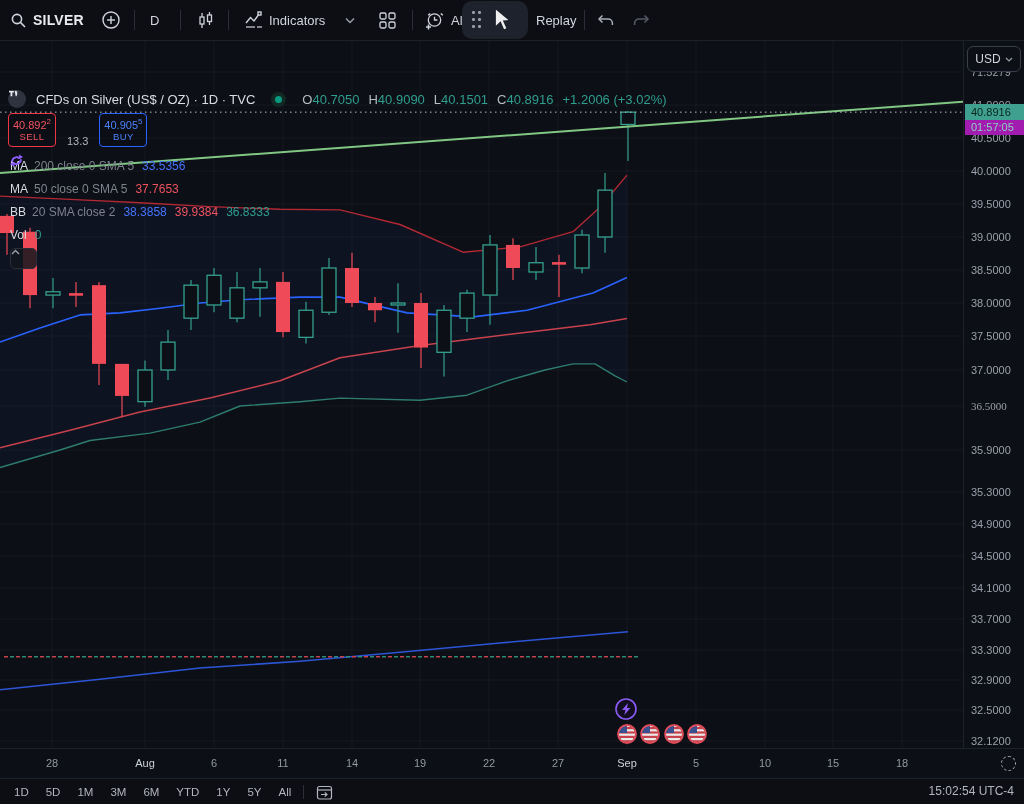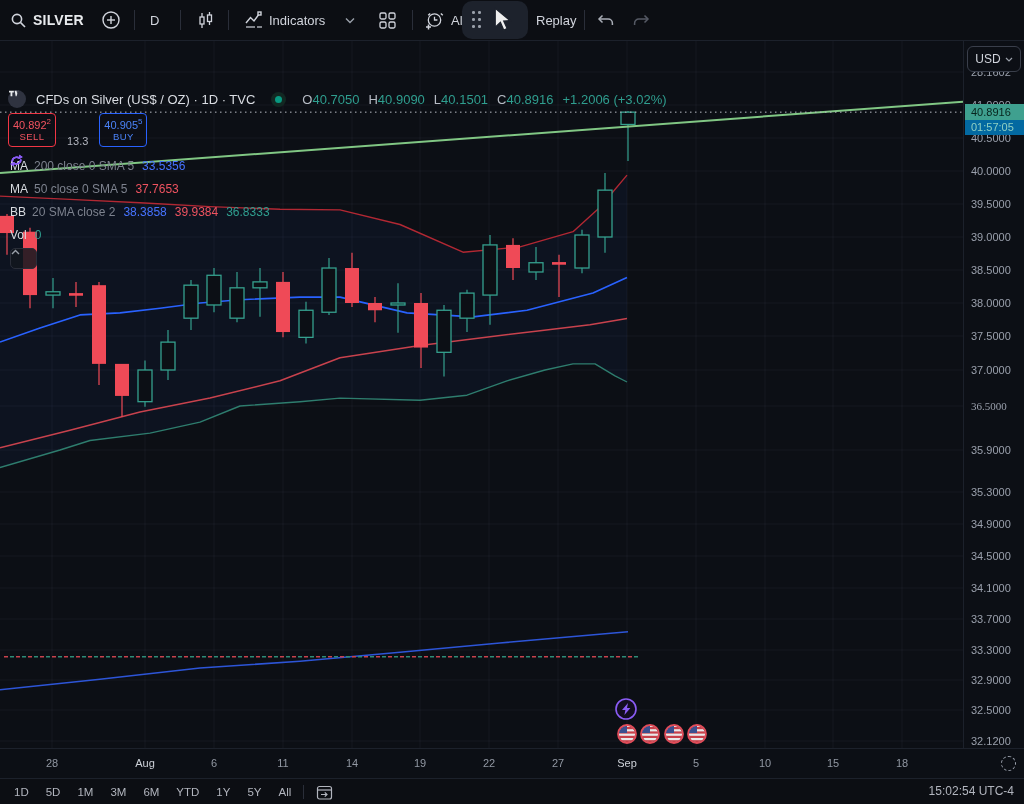--- a/index.html
+++ b/index.html
@@ -47,21 +47,21 @@
   
   #collapse{position:absolute;left:10px;top:208px;width:25px;height:19px;border:1px solid #2a2e39;border-radius:5px;background:rgba(19,23,31,.85);display:flex;align-items:center;justify-content:center;z-index:10;}
   
   #tvlogo{position:absolute;left:13px;top:714px;z-index:10;opacity:.95;}
   
   #paxis{position:absolute;left:963px;top:40px;width:61px;height:708px;background:#0c0f15;border-left:1px solid #1c212b;z-index:20;}
   .ptick{position:absolute;left:7px;font-size:11px;color:#9aa0ac;white-space:nowrap;}
   #usdpill{position:absolute;left:3px;top:6px;width:52px;height:24px;border:1px solid #3a3f4b;border-radius:6px;display:flex;align-items:center;justify-content:center;gap:4px;font-size:12px;color:#d1d4dc;background:#0c0f15;z-index:5;}
   #pricebadge{position:absolute;left:1px;top:64px;width:60px;z-index:6;}
   #pricebadge .p{background:#3fa08f;color:#07241d;font-size:11px;padding:2px 0 2px 6px;}
-  #pricebadge .cd{background:#0369a1;color:#8fd0c2;font-size:11px;padding:1px 0 2px 6px;}
+  #pricebadge .cd{background:#a21caf;color:#8fd0c2;font-size:11px;padding:1px 0 2px 6px;}
   
   #taxis{position:absolute;left:0;top:748px;width:1024px;height:30px;background:#0c0f15;border-top:1px solid #1c212b;z-index:20;}
   .dlab{position:absolute;top:8px;transform:translateX(-50%);font-size:11px;color:#9298a3;}
   .dlab.strong{color:#cdd1d8;}
   #axgear{position:absolute;right:8px;top:7px;width:13px;height:13px;border:1.6px dashed #9aa0ac;border-radius:50%;}
   
   #botbar{position:absolute;left:0;top:778px;width:1024px;height:26px;background:#0c0e13;border-top:1px solid #1c212b;z-index:30;display:flex;align-items:center;}
   .rngwrap{display:flex;align-items:center;margin-left:14px;gap:17px;}
   .rng{font-size:11.5px;color:#b2b5be;cursor:pointer;}
   .bot-sep{width:1px;height:14px;background:#2a2e39;margin:0 12px;}
@@ -463,21 +463,21 @@
     <div id="tvlogo">
       <svg width="30" height="20" viewBox="0 0 30 20" fill="#c9cdd4">
         <path d="M1 1 h11 v5 h-3.8 v12 h-5 V6 H1 Z"></path>
         <path d="M14 1 h5.6 l2.6 9.6 L24.8 1 H30 l-5.3 17 h-5 Z"></path>
       </svg>
     </div>
   </div>
 
   <div id="paxis">
     <div id="pticks">
-        <div class="ptick" style="top: 26px;">28.1602</div>
+        <div class="ptick" style="top: 26px;">71.5279</div>
         <div class="ptick" style="top: 59px;">41.0000</div>
         <div class="ptick" style="top: 92px;">40.5000</div>
         <div class="ptick" style="top: 125px;">40.0000</div>
         <div class="ptick" style="top: 158px;">39.5000</div>
         <div class="ptick" style="top: 191px;">39.0000</div>
         <div class="ptick" style="top: 224px;">38.5000</div>
         <div class="ptick" style="top: 257px;">38.0000</div>
         <div class="ptick" style="top: 290px;">37.5000</div>
         <div class="ptick" style="top: 324px;">37.0000</div>
         <div class="ptick" style="top: 360px; font-family: Liberation Serif, serif;">36.5000</div>

